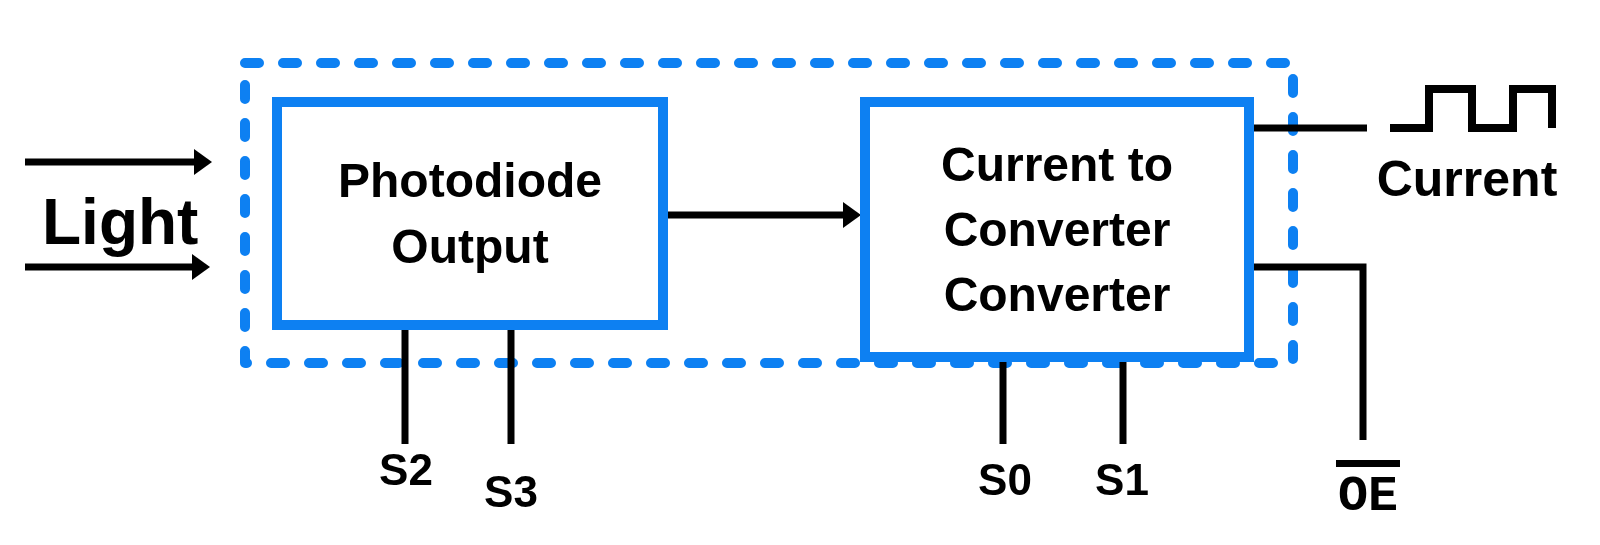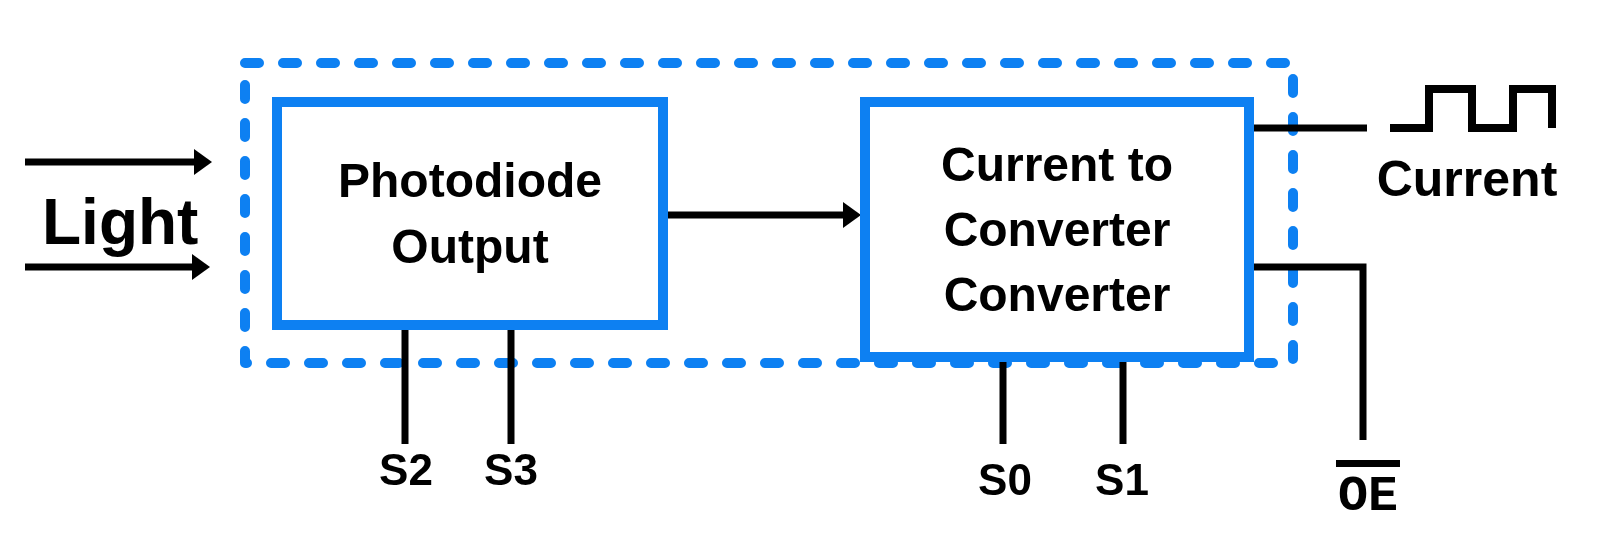--- a/index.html
+++ b/index.html
@@ -34,21 +34,21 @@
   .block-photodiode { left: 272px; top: 97px;  width: 396px; height: 233px; justify-content: center; }
   .block-converter  { left: 860px; top: 97px;  width: 394px; height: 265px; }
   .block-line { display: block; white-space: nowrap; }
 
   
   .lbl { position: absolute; white-space: nowrap; font-weight: bold; }
   .lbl-light  { left: 42px;   top: 185px; font-size: 64px; }
   .lbl-output { left: 1467px; top: 150px; font-size: 50px; transform: translateX(-50%); }
   .pin-lbl    { font-size: 44px; transform: translateX(-50%); }
   .lbl-s2 { left: 406px;  top: 445px; }
-  .lbl-s3 { left: 511px;  top: 445px; }
+  .lbl-s3 { left: 511px;  top: 467px; }
   .lbl-s0 { left: 1005px; top: 455px; }
   .lbl-s1 { left: 1122px; top: 455px; }
   .lbl-oe { left: 1368px; top: 460px; font-size: 50px; transform: translateX(-50%); font-family: Liberation Mono, monospace; }
   .overline-bar {
     display: inline-block;
     border-top: 7px solid var(--color-line, #000000);
     padding: 1px 2px 0 2px;
   }
 </style>
 </head>

